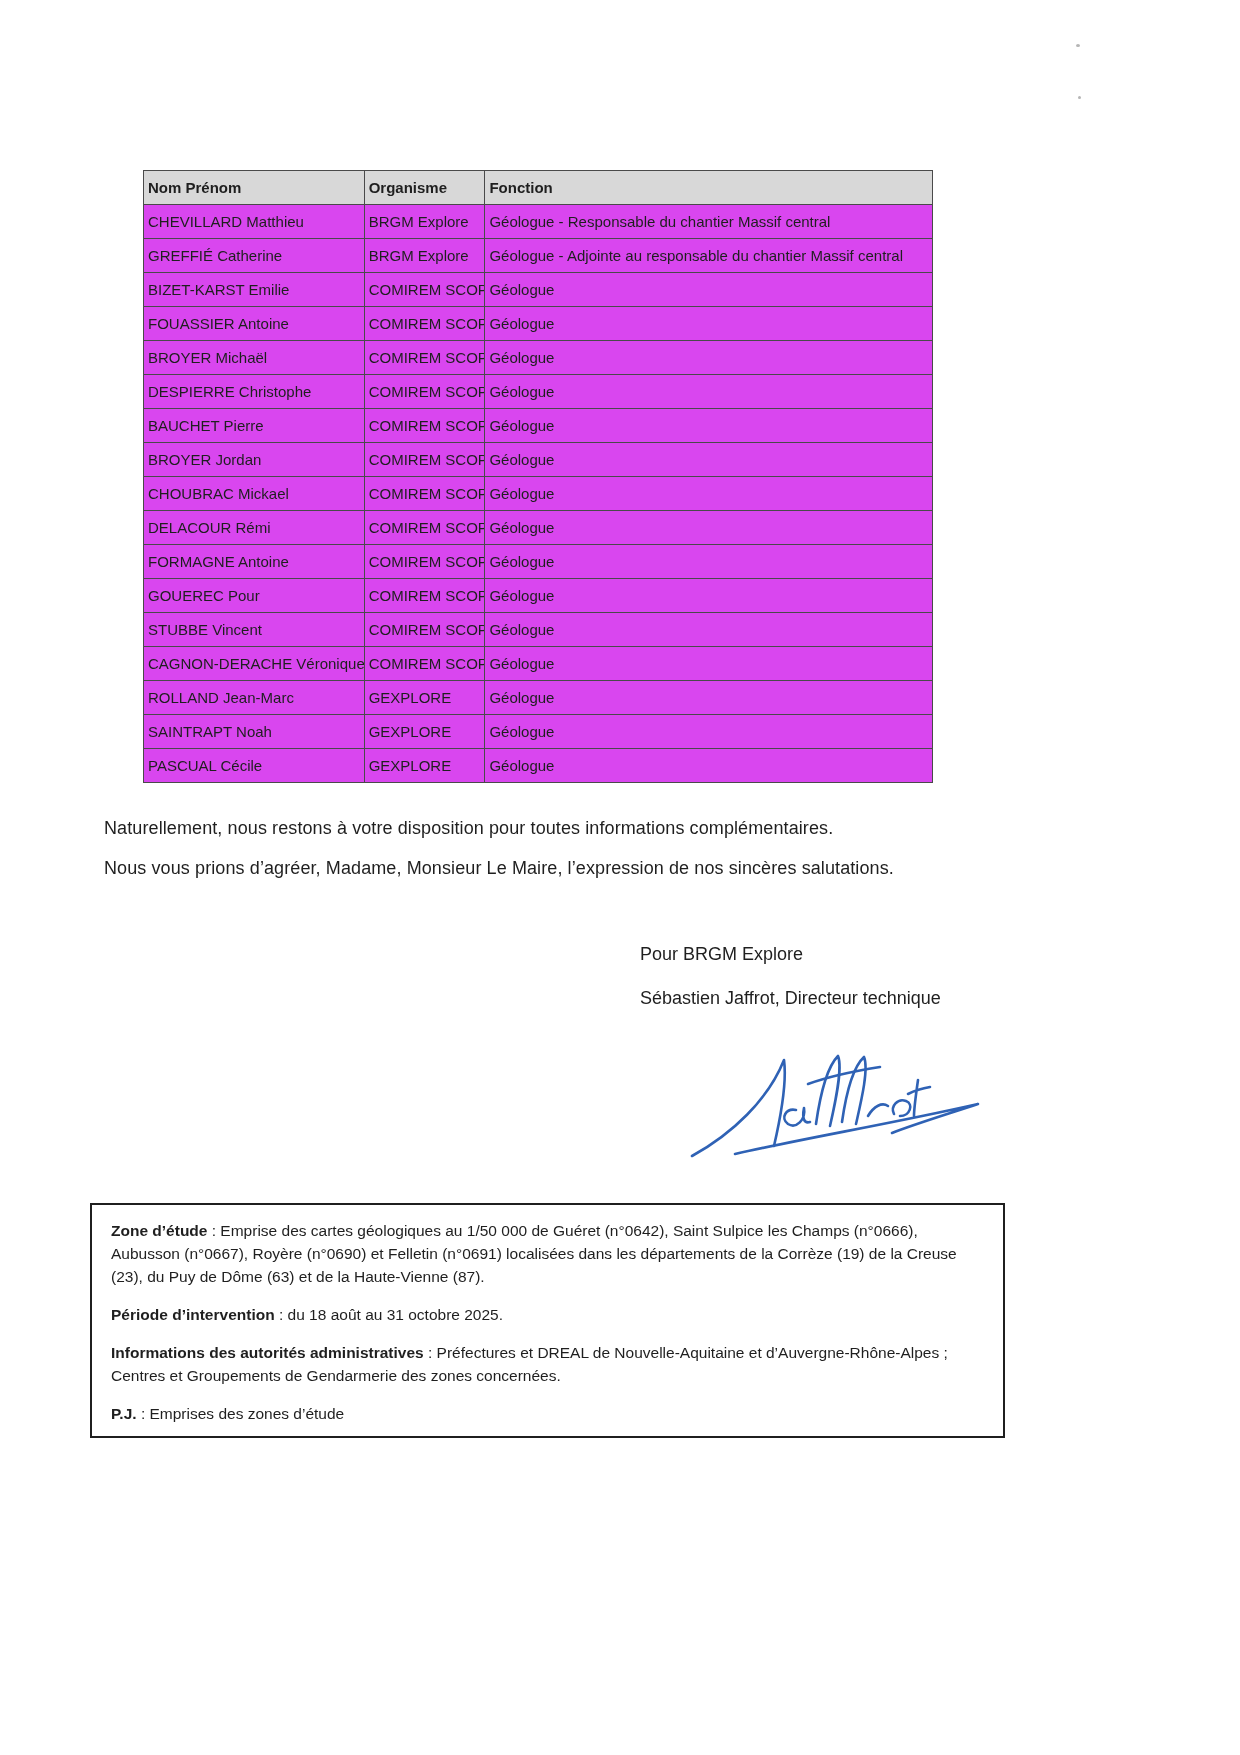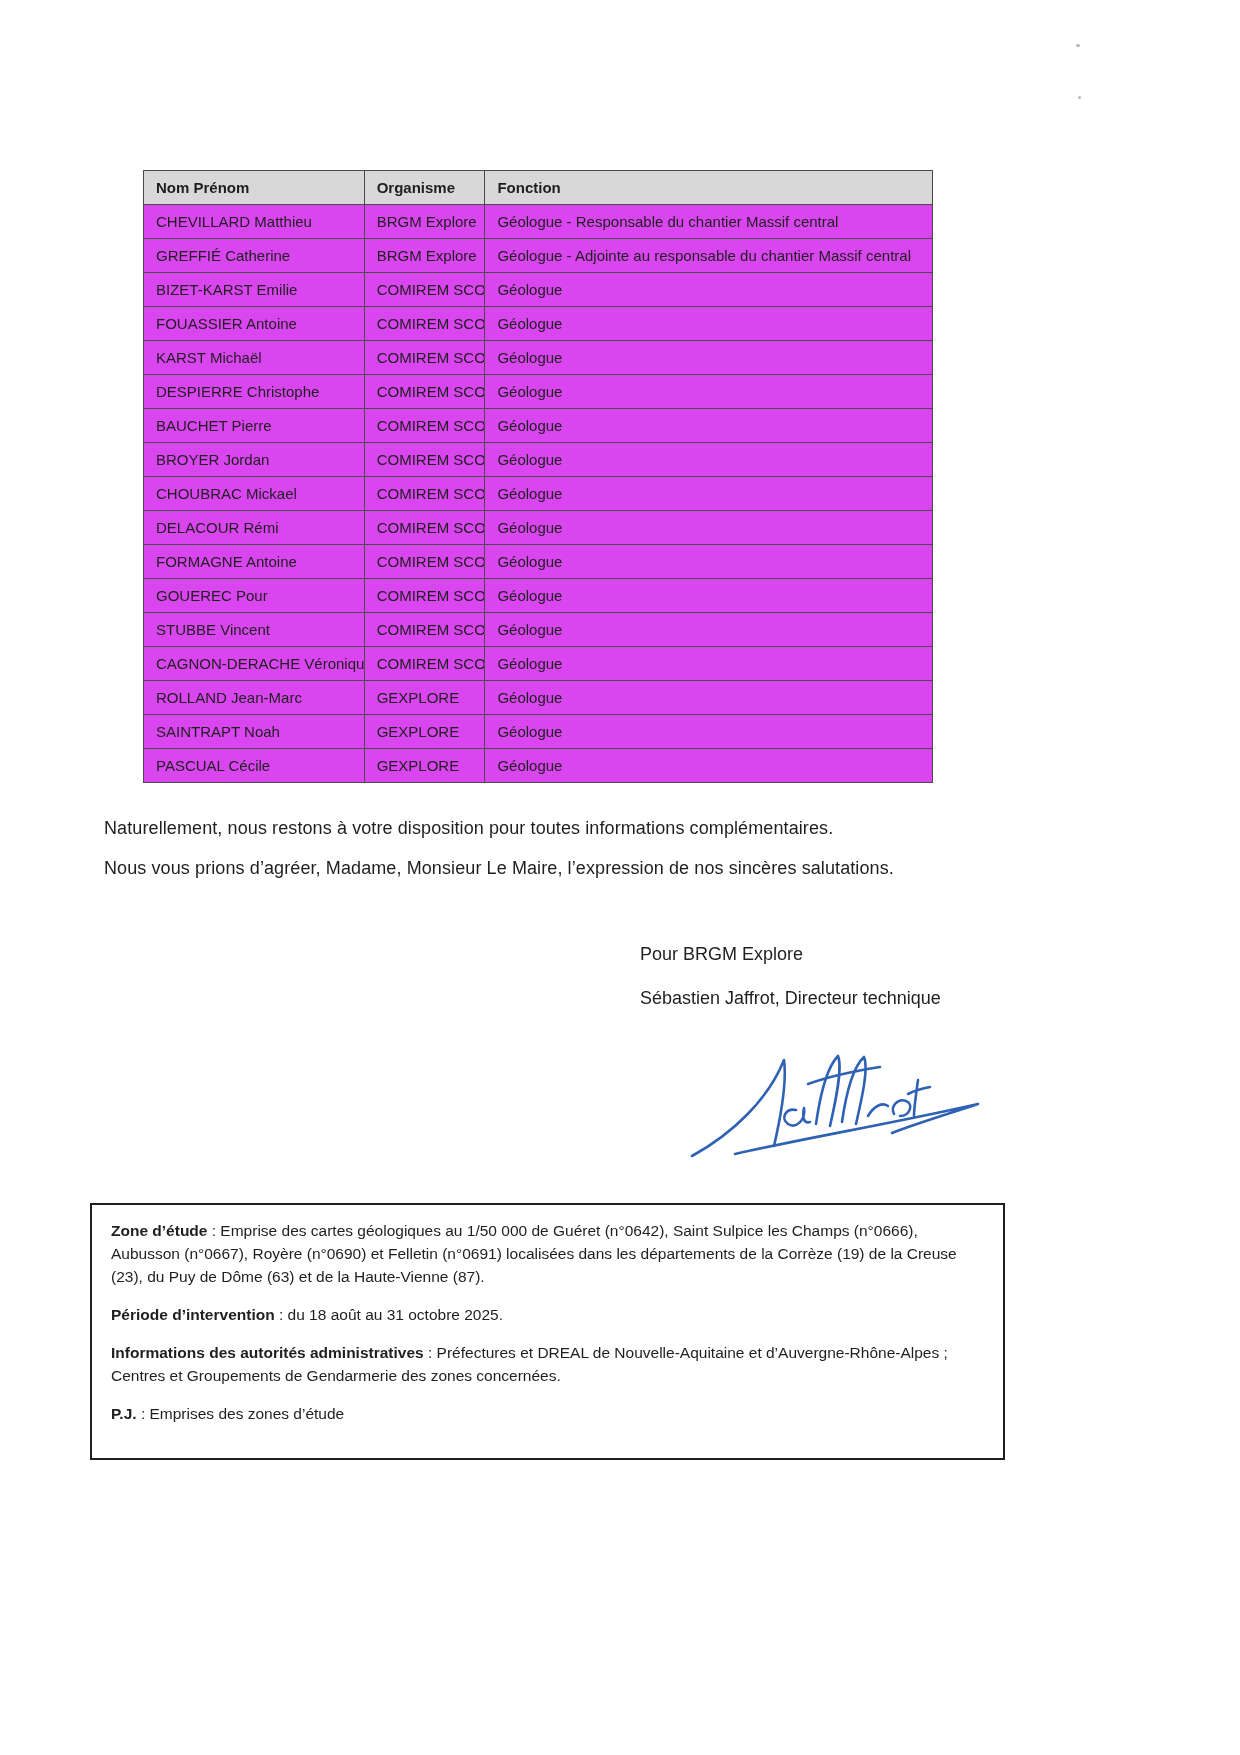--- a/index.html
+++ b/index.html
@@ -15,21 +15,21 @@
 
   
   .doc-table {
     position:absolute; left:143px; top:170px; width:790px;
     border-collapse:collapse;
     font-size:15px;
     table-layout:fixed;
   }
   .doc-table th, .doc-table td {
     border:1px solid #4a4a4a;
-    padding:7px 12px;
+    padding:7px 4px;
     vertical-align:middle;
     overflow:hidden;
     white-space:nowrap;
   }
   .doc-table th {
     background:#d8d8d8;
     font-weight:bold;
     text-align:left;
     height:19px;
   }
@@ -56,21 +56,21 @@
   .sign-1 { top:944px; }
   .sign-2 { top:988px; }
   .sign-ink { position:absolute; left:680px; top:1038px; width:310px; height:125px; }
 
   
   .info-box {
     position:absolute; left:90px; top:1203px;
     width:915px;
     box-sizing:border-box;
     border:2px solid #1f1f1f;
-    padding:15px 19px 30px 19px;
+    padding:15px 19px 8px 19px;
     font-size:15.5px;
     line-height:1.48;
   }
   .info-box p { margin:0 0 15px 0; }
   .info-box p:last-child { margin-bottom:2px; }
   .info-box .lbl { font-weight:bold; }
 
   
   .speck { position:absolute; background:#b5b5b5; border-radius:50%; }
 </style>
@@ -107,21 +107,21 @@
       <td>BIZET-KARST Emilie</td>
       <td>COMIREM SCOP</td>
       <td>Géologue</td>
     </tr>
         <tr>
       <td>FOUASSIER Antoine</td>
       <td>COMIREM SCOP</td>
       <td>Géologue</td>
     </tr>
         <tr>
-      <td>KARST Michaël</td>
+      <td>BROYER Michaël</td>
       <td>COMIREM SCOP</td>
       <td>Géologue</td>
     </tr>
         <tr>
       <td>DESPIERRE Christophe</td>
       <td>COMIREM SCOP</td>
       <td>Géologue</td>
     </tr>
         <tr>
       <td>BAUCHET Pierre</td>

